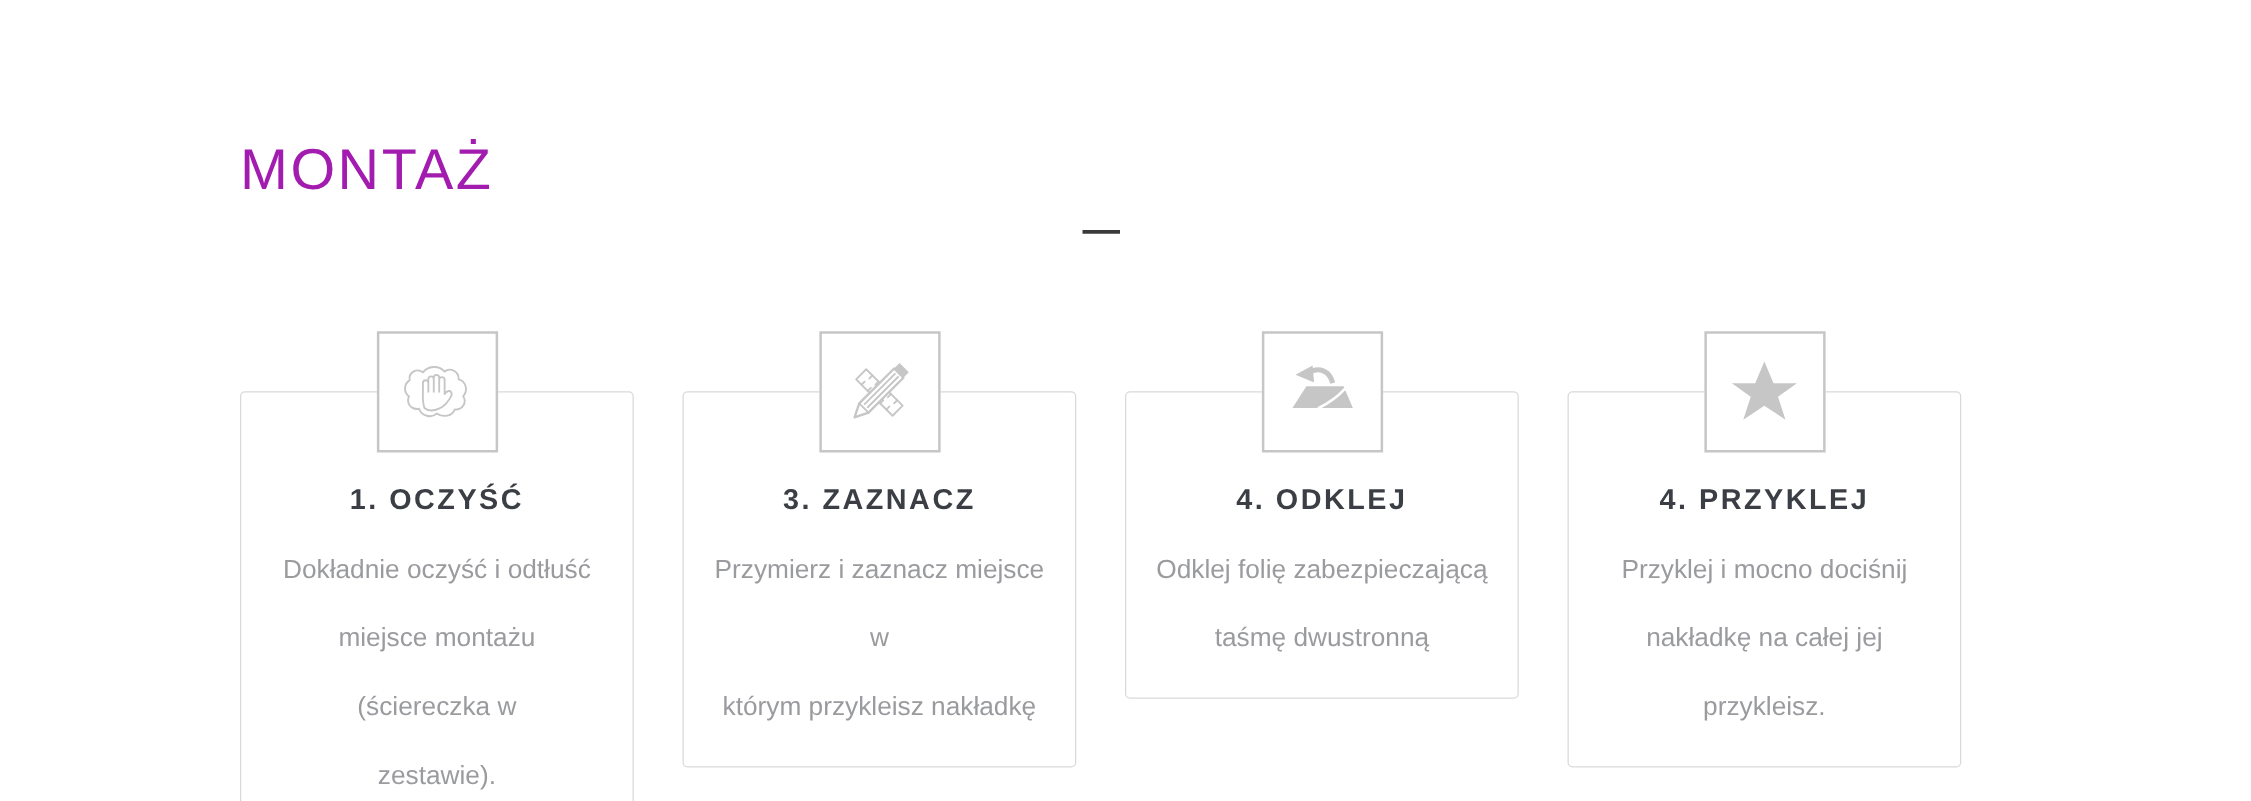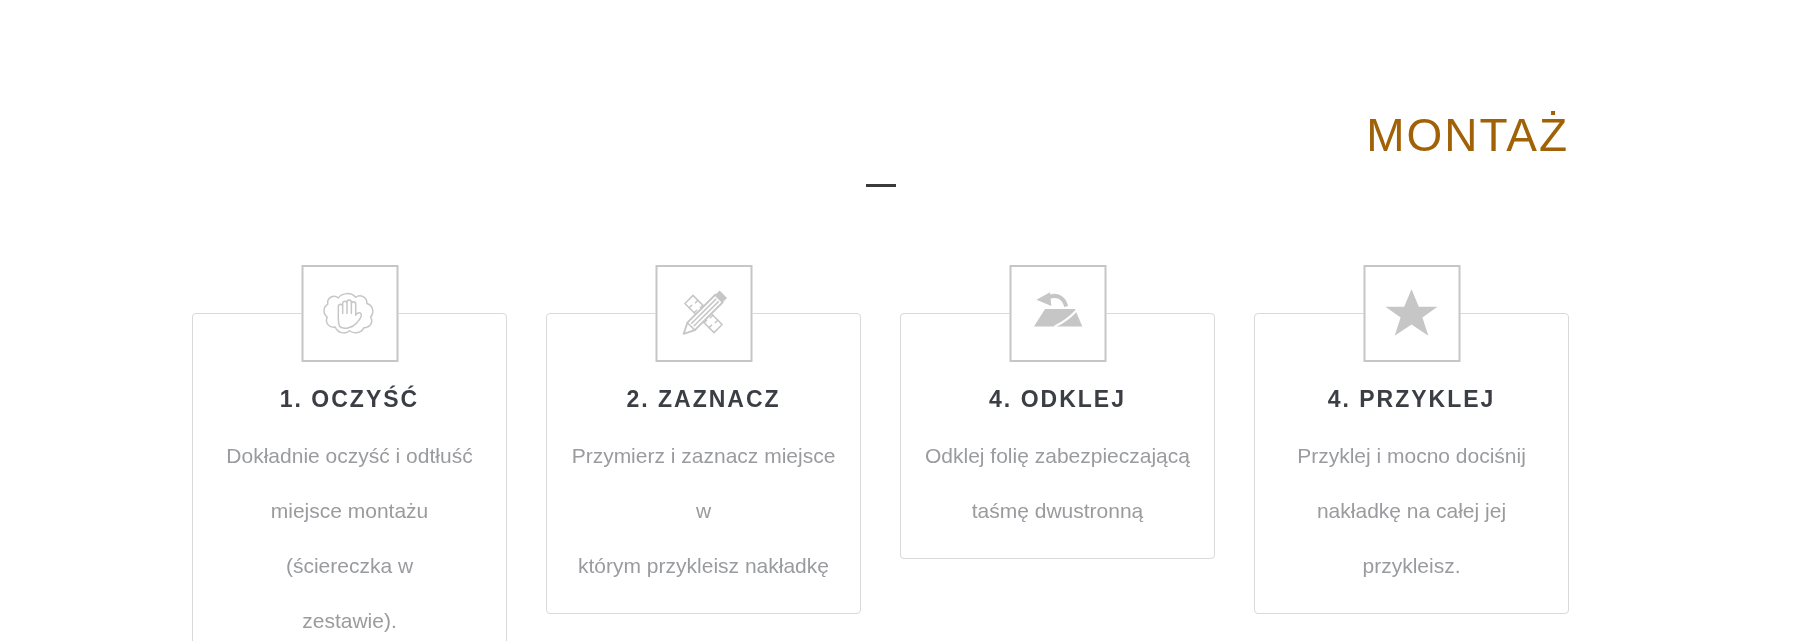--- a/index.html
+++ b/index.html
@@ -17,22 +17,22 @@
   .section {
     width: 1377px;
     margin-left: 192px;
   }
   .section-title {
     margin: 112px 0 0 0;
     font-size: 46px;
     line-height: 46px;
     font-weight: 300;
     letter-spacing: 2px;
-    color: #a16207;
-    text-align: right;
+    color: #a21caf;
+    text-align: left;
   }
   .title-underline {
     width: 30px;
     height: 3px;
     background: #3a3a3a;
     margin: 26px auto 0 auto;
   }
   .cards {
     display: flex;
     gap: 39px;
@@ -115,21 +115,21 @@
         <span>
           <svg width="62" height="62" viewBox="0 0 100 100">
             <path class="icon-stroke-thin" d="M20,33 L33,20 L80,67 L67,80 Z"></path>
             <path class="icon-stroke-thin" d="M41,28 L37,32 M49,36 L45,40 M57,44 L53,48 M65,52 L61,56 M73,60 L69,64 M27,40 L31,36 M35,48 L39,44 M43,56 L47,52 M51,64 L55,60 M59,72 L63,68"></path>
             <path class="icon-body-white" d="M69,19 L81,31 L36,76 L18,82 L24,64 Z"></path>
             <path class="icon-stroke-thin" d="M24,64 L36,76 M70,26 L31,65 M74,30 L35,69"></path>
             <path class="icon-fill" d="M69,19 L81,31 L88,24 L76,12 Z"></path>
           </svg>
         </span>
       </div>
-      <h3 class="card-title">2. ZAZNACZ</h3>
+      <h3 class="card-title">3. ZAZNACZ</h3>
       <p class="card-desc">Przymierz i zaznacz miejsce w
 którym przykleisz nakładkę</p>
     </div>
 
     <div class="card">
       <div class="icon-box">
         <span>
           <svg width="62" height="62" viewBox="0 0 100 100">
             <path class="icon-fill" d="M12,70 L30,42 L78,42 L90,70 Z"></path>
             <path class="icon-white-line" d="M46,70 C58,64 70,56 79,46"></path>

